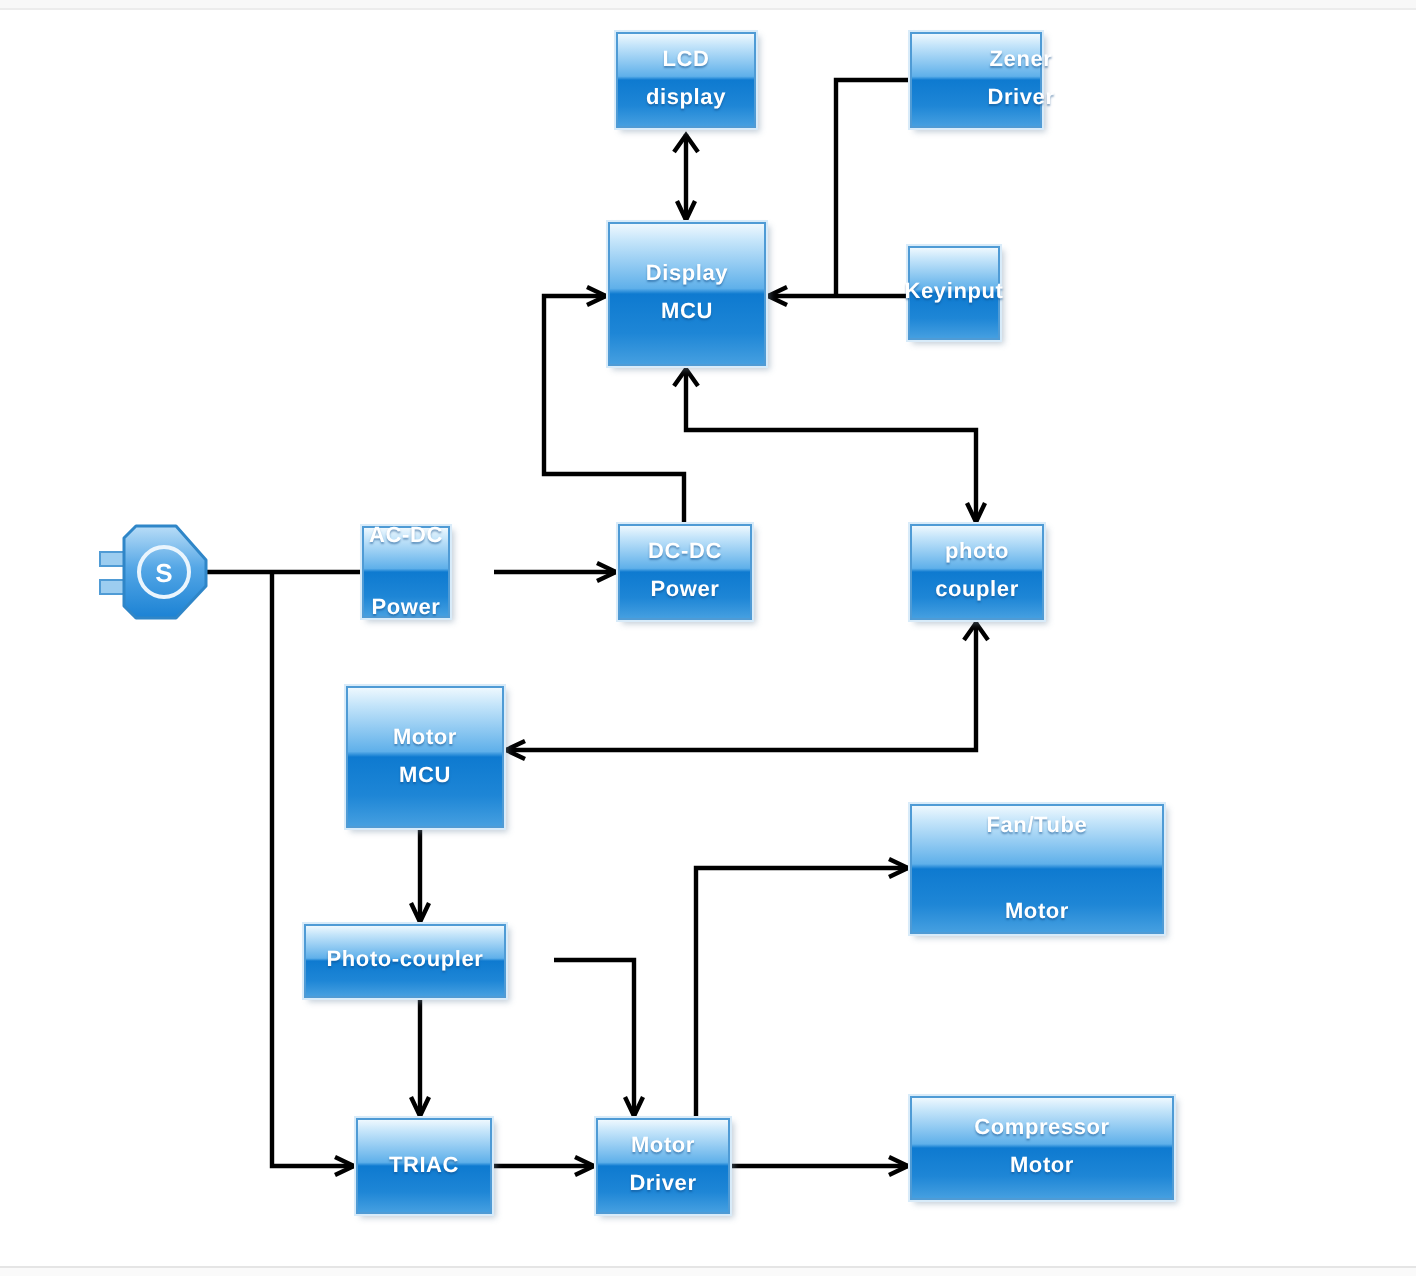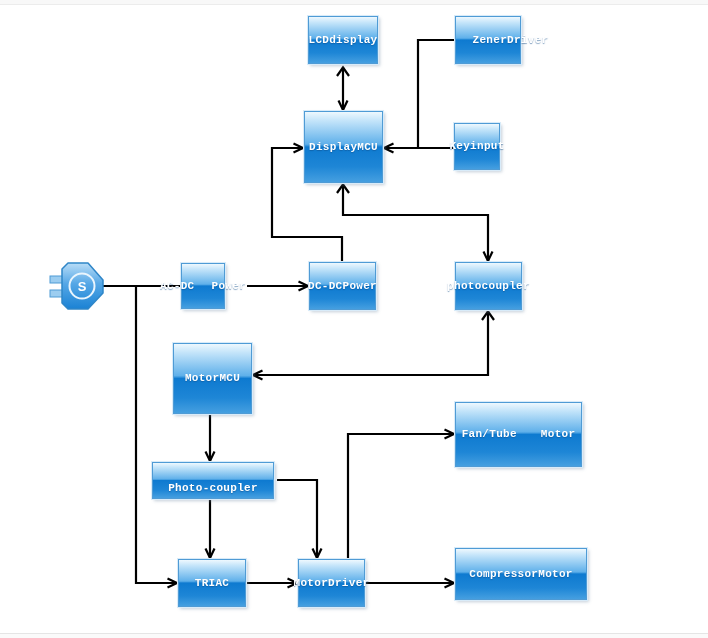--- a/index.html
+++ b/index.html
@@ -14,27 +14,27 @@
     position:absolute;left:0;top:0;width:708px;height:4px;
     background:#f8f8f8;border-bottom:1px solid #ececec;
   }
   .frame-bottom{
     position:absolute;left:0;top:633px;width:708px;height:5px;
     background:#fafafa;border-top:1px solid #e5e5e5;
   }
   #wires{position:absolute;left:0;top:0;width:708px;height:638px;}
   .node{
     position:absolute;
-    display:flex;flex-direction:row;align-items:center;justify-content:center;
+    display:flex;flex-direction:column;align-items:center;justify-content:center;
     background:linear-gradient(180deg,#eef8fe 0%, #c5e5fa 12%, #5fb0ea 46%, #0e7ad0 50%, #1e86d6 78%, #459fe0 100%);
     border:1px solid #4f9bd5;
     box-shadow:0 0 0 1px #d8ebf9, 2px 2px 3px rgba(125,148,170,0.45);
     color:#ffffff;font-weight:bold;font-size:11px;letter-spacing:0.3px;
     text-shadow:0 1px 1px rgba(16,75,135,0.5);
-    text-align:center;box-sizing:border-box;font-family:Liberation Mono, monospace;
+    text-align:center;box-sizing:border-box;
   }
   .node span{line-height:1.7;white-space:nowrap;}
 </style>
 </head>
 <body>
 
 <div id="canvas">
   <div class="frame-top"></div>
   <div class="frame-bottom"></div>
 
@@ -112,21 +112,21 @@
   <div class="node" style="left:455px;top:262px;width:67px;height:48px;">
     <span>photo</span>
     <span>coupler</span>
   </div>
 
   <div class="node" style="left:173px;top:343px;width:79px;height:71px;">
     <span>Motor</span>
     <span>MCU</span>
   </div>
 
-  <div class="node" style="left:152px;top:462px;width:122px;height:37px;align-items:flex-end;">
+  <div class="node" style="left:152px;top:462px;width:101px;height:37px;">
     <span>Photo-coupler</span>
   </div>
 
   <div class="node" style="left:178px;top:559px;width:68px;height:48px;text-align:center;">
     <span>TRIAC</span>
   </div>
 
   <div class="node" style="left:298px;top:559px;width:67px;height:48px;">
     <span>Motor</span>
     <span>Driver</span>

